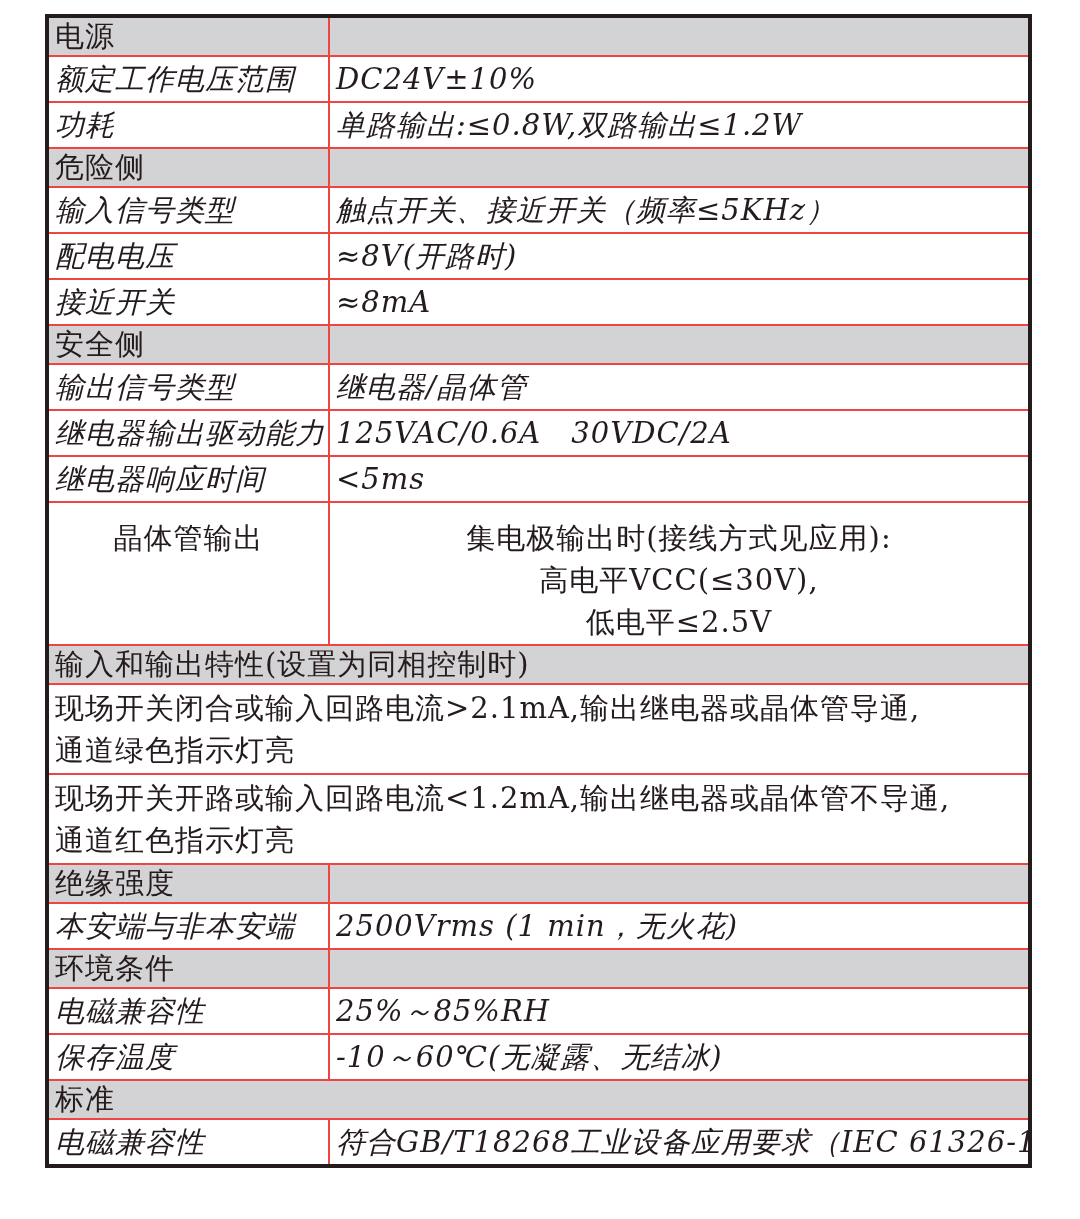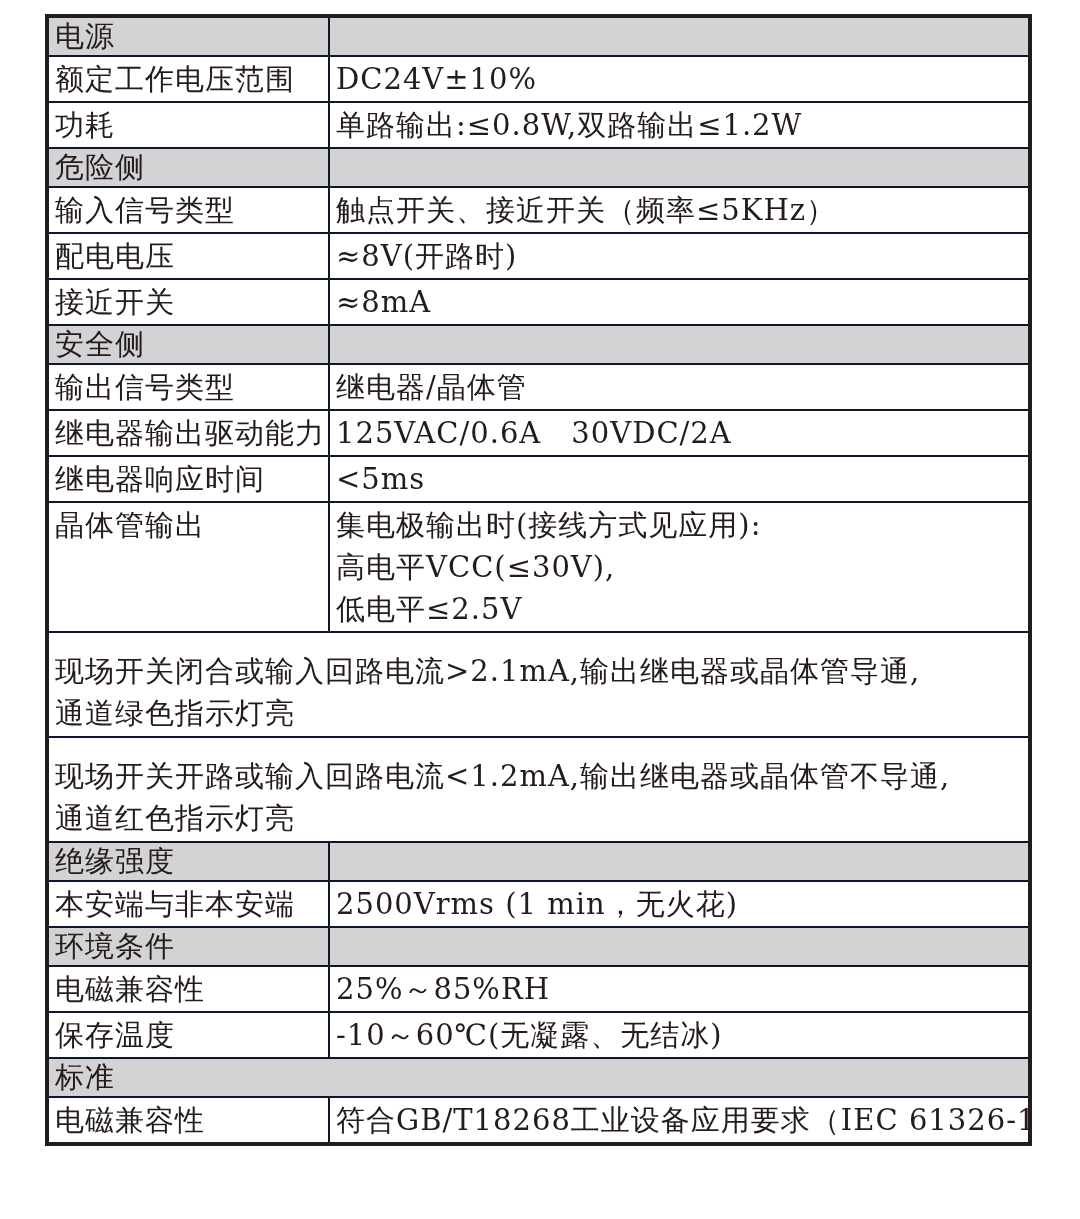--- a/index.html
+++ b/index.html
@@ -15,44 +15,46 @@
     color: #241b1d;
   }
   table.spec-table {
     border-collapse: collapse;
     table-layout: fixed;
     width: 987px;
     margin: 14px 0 0 45px;
     border: 4px solid #241b1d;
   }
   table.spec-table td {
-    border: 2px solid #0f172a;
+    border: 2px solid #ef4444;
     font-size: 29px;
     line-height: 42px;
     letter-spacing: 1px;
     padding: 0 6px;
     vertical-align: middle;
     white-space: nowrap;
     overflow: hidden;
   }
   tr.section td, tr.section-full td {
     background: #d3d2d4;
     height: 37px;
     line-height: 37px;
   }
   tr.kv td {
     height: 44px;
+    font-style: italic;
   }
   tr.kv-multi td {
     vertical-align: top;
-    padding-top: 1px;
+    padding-top: 14px;
     padding-bottom: 1px;
+    text-align: center;
   }
   tr.full td {
-    padding-top: 17px;
+    padding-top: 2px;
     padding-bottom: 2px;
   }
   td.value-cell {
     padding-left: 10px;
     margin-left: 36px;
   }
   .line {
     line-height: 42px;
   }
 </style>
@@ -110,20 +112,23 @@
         <td class="value-cell">&lt;5ms</td>
       </tr>
       <tr class="kv-multi">
         <td class="label-cell">晶体管输出</td>
         <td class="value-cell">
           <div class="line">集电极输出时(接线方式见应用):</div>
           <div class="line">高电平VCC(≤30V),</div>
           <div class="line">低电平≤2.5V</div>
         </td>
       </tr>
+      <tr class="section-full">
+        <td colspan="2" class="label-cell">输入和输出特性(设置为同相控制时)</td>
+      </tr>
       <tr class="full">
         <td colspan="2">
           <div class="line">现场开关闭合或输入回路电流&gt;2.1mA,输出继电器或晶体管导通,</div>
           <div class="line">通道绿色指示灯亮</div>
         </td>
       </tr>
       <tr class="full">
         <td colspan="2">
           <div class="line">现场开关开路或输入回路电流&lt;1.2mA,输出继电器或晶体管不导通,</div>
           <div class="line">通道红色指示灯亮</div>

